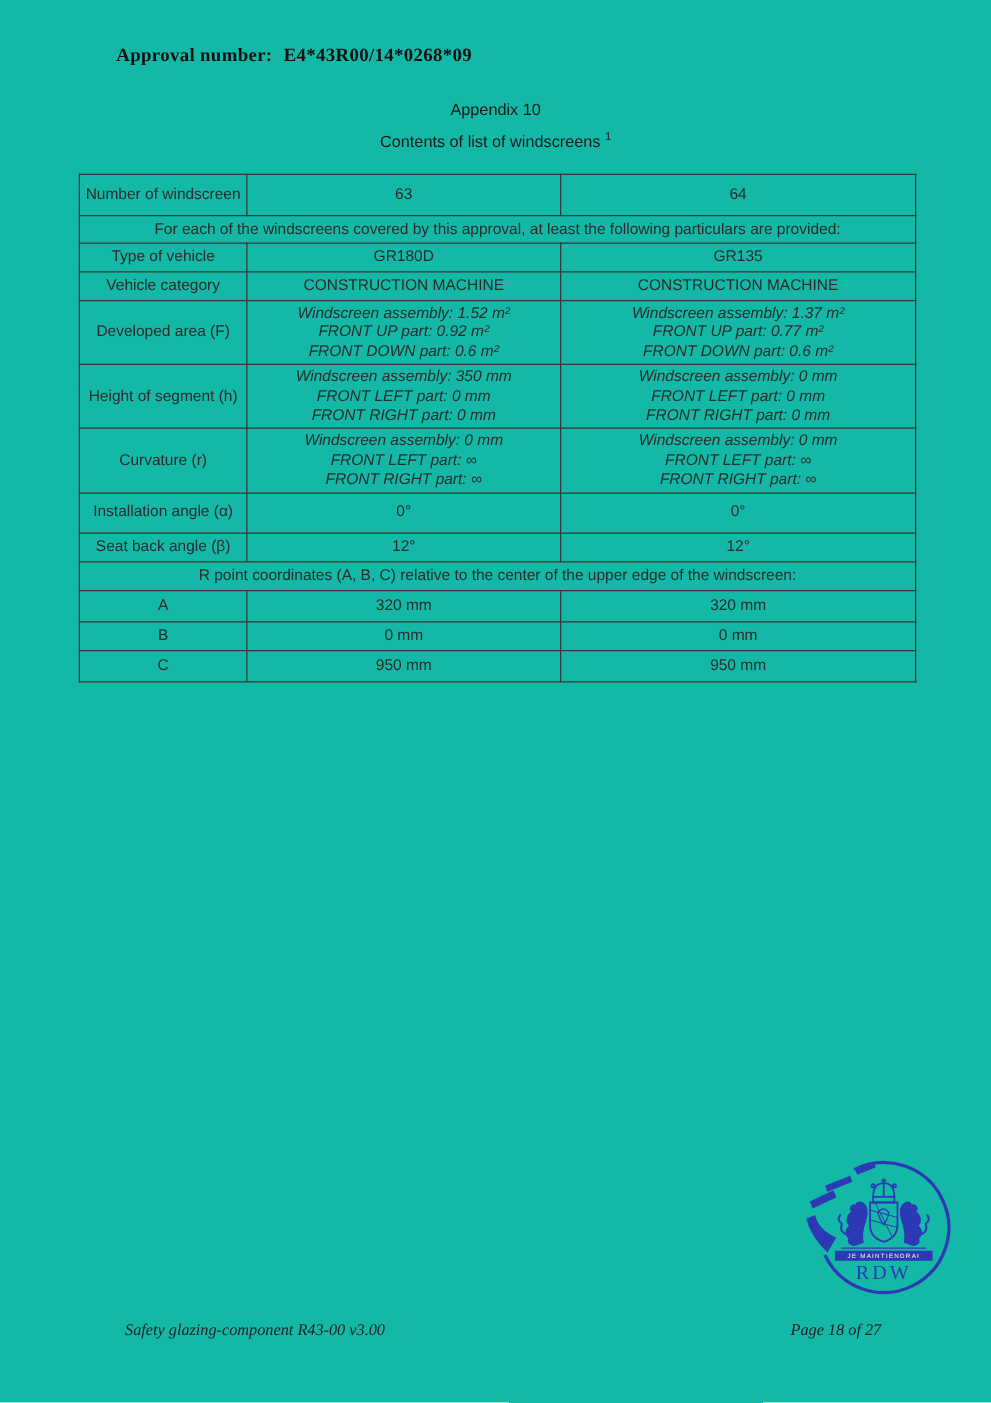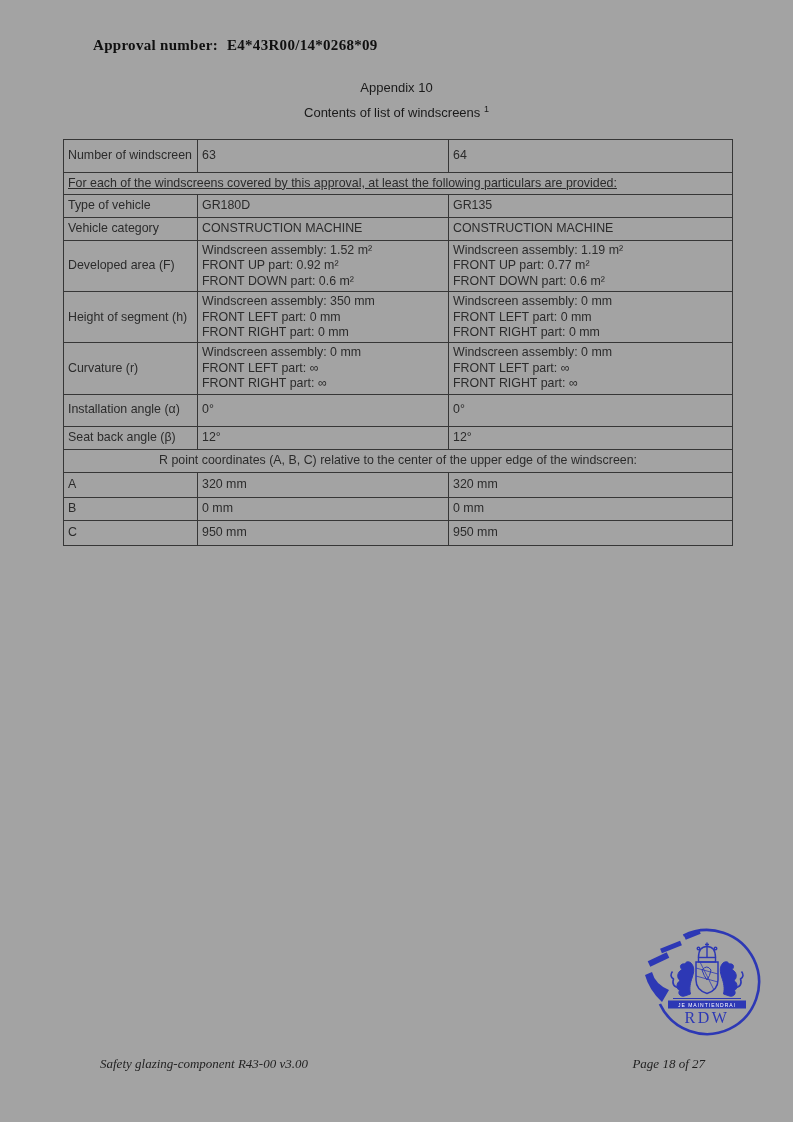--- a/index.html
+++ b/index.html
@@ -1,17 +1,17 @@
 <!DOCTYPE html>
 <html><head>
 <meta charset="utf-8">
 <style>
   html,body{margin:0;padding:0;background:#ffffff;}
   .page{
-    position:relative;width:793px;height:1122px;background:#a3a3a3;
+    position:relative;width:793px;height:1122px;background:#14b8a6;
     font-family:"Liberation Sans",sans-serif;color:#2b2b2b;overflow:hidden;
   }
   .approval-line{
     position:absolute;left:93px;top:37px;
     font-family:"Liberation Serif",serif;font-weight:bold;font-size:15px;
     color:#101010;letter-spacing:.3px;white-space:nowrap;
   }
   .approval-line .num{margin-left:9px;}
   .title{
     position:absolute;left:0;width:100%;text-align:center;
@@ -19,32 +19,32 @@
   }
   .title-appendix{top:80px;}
   .title-contents{top:104px;}
   .title-contents sup{font-size:9px;}
   table.doc-table{
     position:absolute;left:63px;top:139px;width:669px;
     border-collapse:collapse;table-layout:fixed;
     font-size:12.4px;line-height:15.4px;color:#2b2b2b;
   }
   table.doc-table td{
-    border:1px solid #363636;vertical-align:middle;
+    border:1px solid #363636;text-align:center;vertical-align:middle;
     padding:2px 4px;overflow:hidden;
   }
-  td.span-left{text-align:left;padding-left:5px;text-decoration:underline;}
+  td.span-left{text-align:left;padding-left:5px;}
   td.span-center{text-align:center;}
   tr.h1{height:23px;}
   tr.h1b{height:25px;}
   tr.h2{height:33px;}
   tr.h2s{height:32px;margin-top:24px;}
   tr.h3{height:48px;}
   tr.hnote{height:22px;}
-  .val-line{display:block;}
+  .val-line{display:block;font-style:italic;}
   .logo{
     position:absolute;left:641px;top:918px;width:132px;height:132px;
     color:#2d38b5;
   }
   .footer-text{
     position:absolute;top:1044px;
     font-family:"Liberation Serif",serif;font-style:italic;
     font-size:13px;color:#1f1f1f;white-space:nowrap;margin-top:12px;
   }
   .footer-left{left:100px;}
@@ -92,21 +92,21 @@
         <td>CONSTRUCTION MACHINE</td>
       </tr>
       <tr class="h3">
         <td>Developed area (F)</td>
         <td>
           <span class="val-line">Windscreen assembly: 1.52 m²</span>
           <span class="val-line">FRONT UP part: 0.92 m²</span>
           <span class="val-line">FRONT DOWN part: 0.6 m²</span>
         </td>
         <td>
-          <span class="val-line">Windscreen assembly: 1.19 m²</span>
+          <span class="val-line">Windscreen assembly: 1.37 m²</span>
           <span class="val-line">FRONT UP part: 0.77 m²</span>
           <span class="val-line">FRONT DOWN part: 0.6 m²</span>
         </td>
       </tr>
       <tr class="h3">
         <td>Height of segment (h)</td>
         <td>
           <span class="val-line">Windscreen assembly: 350 mm</span>
           <span class="val-line">FRONT LEFT part: 0 mm</span>
           <span class="val-line">FRONT RIGHT part: 0 mm</span>

